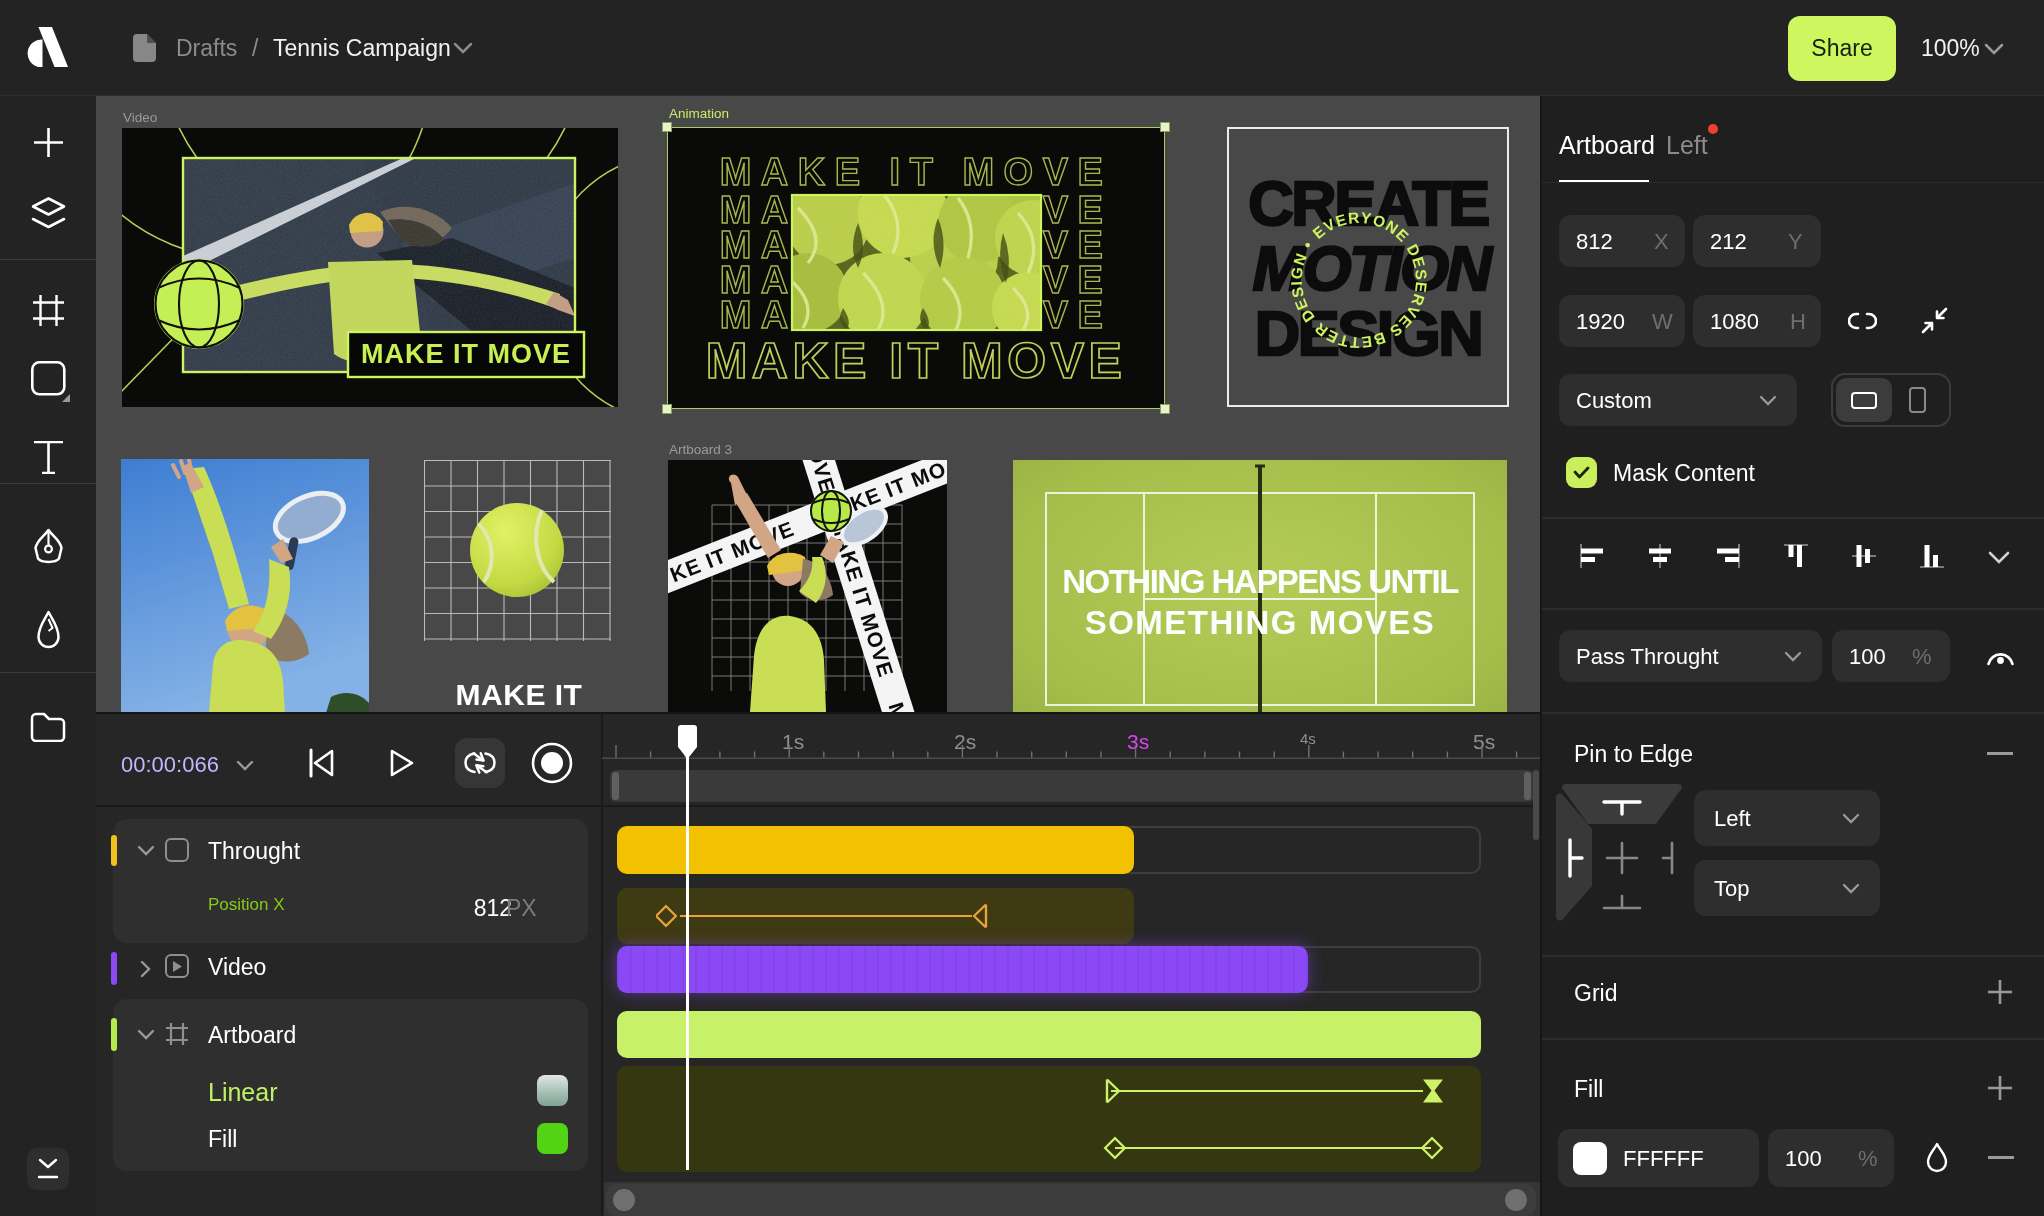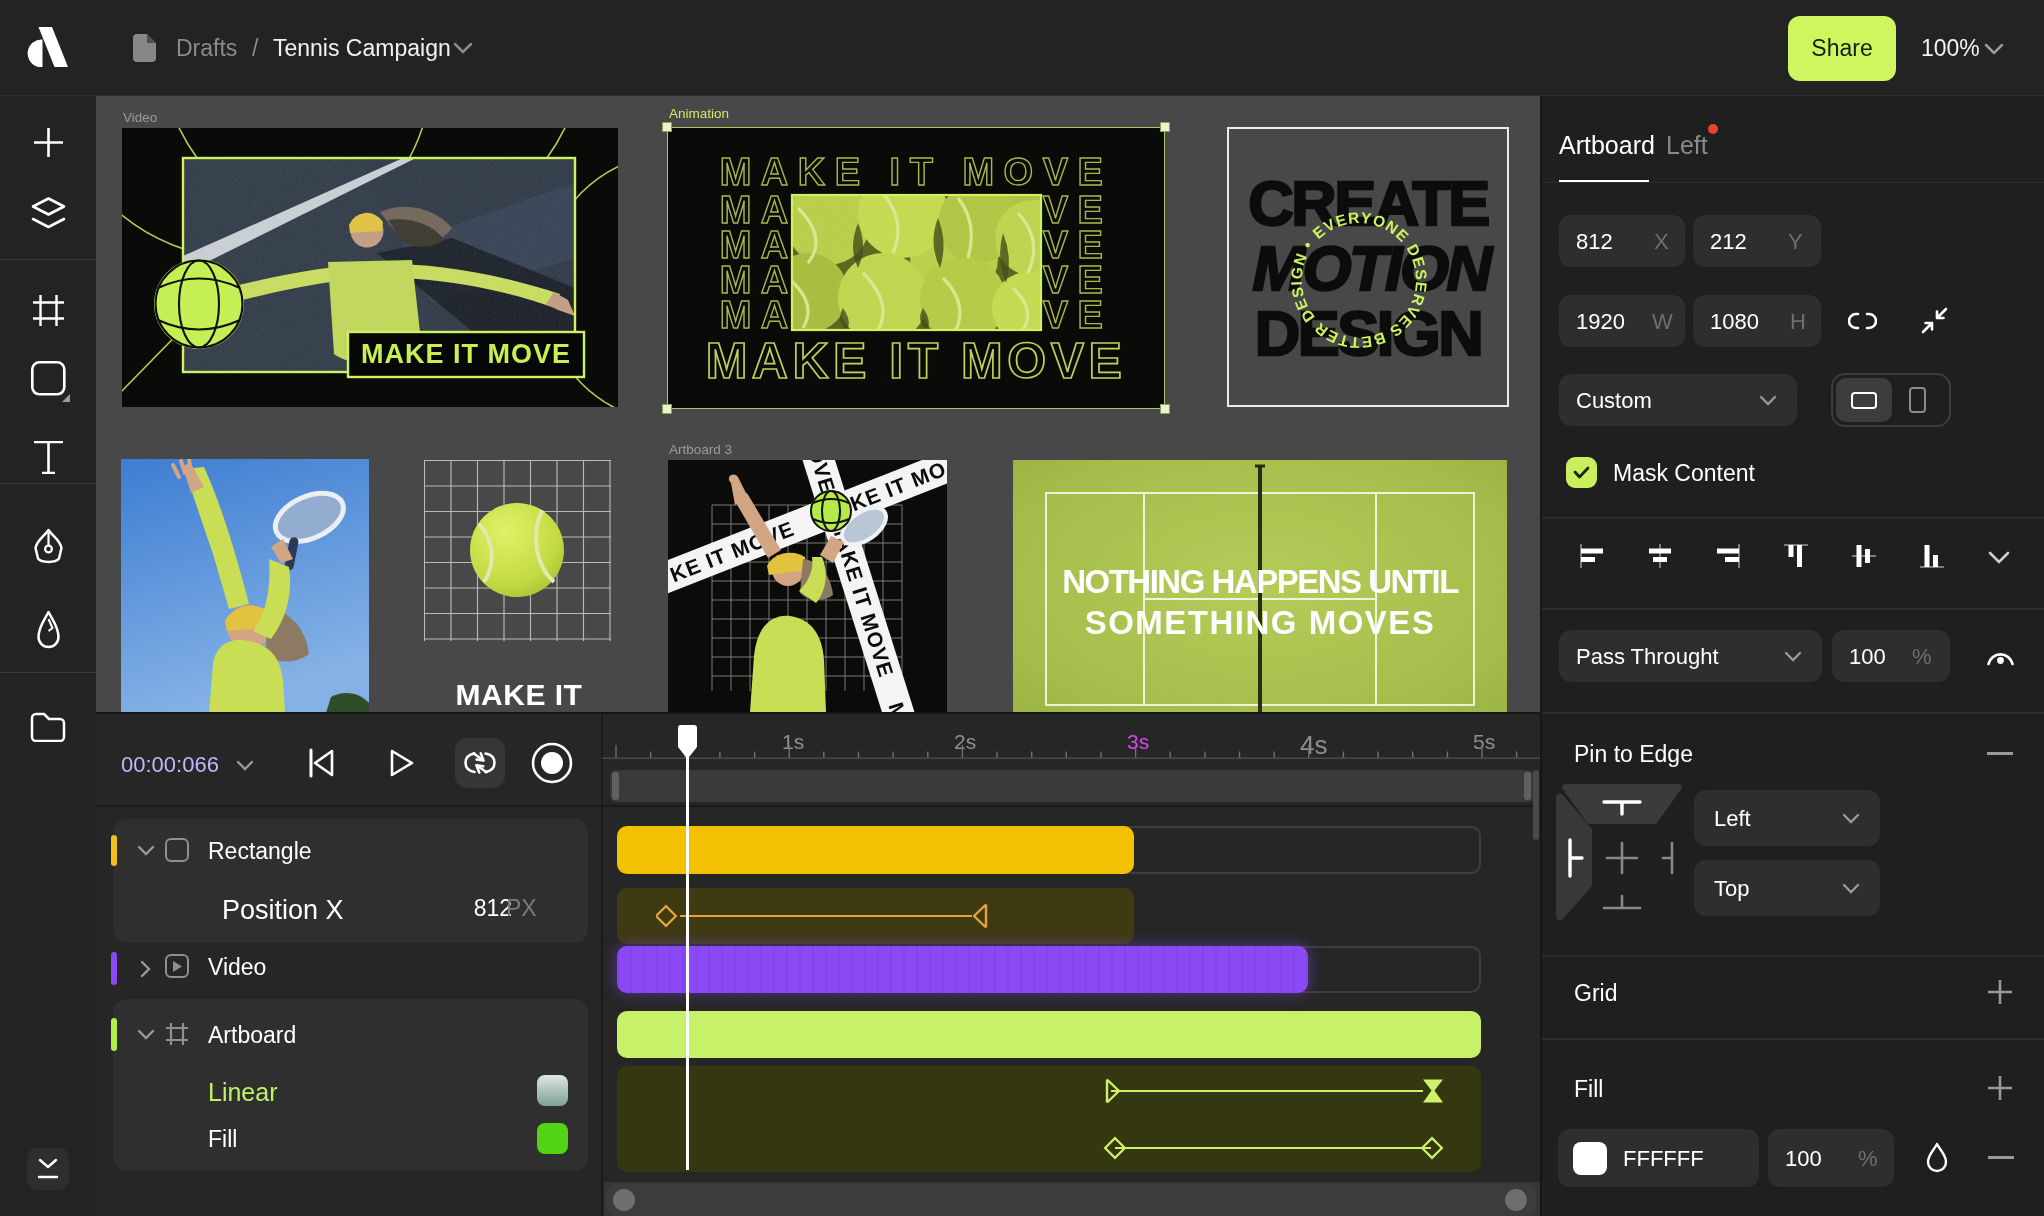--- a/index.html
+++ b/index.html
@@ -362,22 +362,22 @@
 
     <div class="abs" style="left:0;top:91px;width:1444px;height:2px;background:#1a1a1a;"></div>
     <div class="abs" style="left:505px;top:0;width:2px;height:504px;background:#1a1a1a;"></div>
 
     <div class="abs" style="left:17px;top:105px;width:475px;height:124px;background:#2f2f2f;border-radius:14px;"></div>
     <div class="abs" style="left:15px;top:121px;width:6px;height:31px;background:#f0c11c;border-radius:3px;"></div>
     <svg class="abs" style="left:41px;top:131px" width="18" height="11" viewBox="0 0 18 11">
         <path d="M2 2 L9 9 L16 2" stroke="#9a9a9a" stroke-width="2.4" fill="none" stroke-linecap="round"></path>
       </svg>
     <div class="abs" style="left:69px;top:124px;width:24px;height:24px;border:2px solid #8f8f8f;border-radius:6px;"></div>
-    <div class="abs" style="left:112px;top:124px;font-size:23px;color:#fff;">Rectangle</div>
-    <div class="abs" style="left:112px;top:181px;font-size:27px;color:#ffffff;margin-left:14px;">Position X</div>
+    <div class="abs" style="left:112px;top:124px;font-size:23px;color:#fff;">Throught</div>
+    <div class="abs" style="left:112px;top:181px;font-size:17px;color:#84cc16;">Position X</div>
     <div class="abs" style="left:330px;top:181px;width:86px;text-align:right;font-size:23px;color:#fff;">812</div>
     <div class="abs" style="left:410px;top:181px;font-size:23px;color:#7c7c7c;">PX</div>
 
     <div class="abs" style="left:15px;top:238px;width:6px;height:33px;background:#8b49f6;border-radius:3px;"></div>
     <svg class="abs" style="left:44px;top:246px" width="11" height="18" viewBox="0 0 11 18">
         <path d="M2 2 L9 9 L2 16" stroke="#9a9a9a" stroke-width="2.4" fill="none" stroke-linecap="round"></path>
       </svg>
     <div class="abs" style="left:69px;top:240px;width:24px;height:24px;border:2px solid #8f8f8f;border-radius:6px;"></div>
     <svg class="abs" style="left:76px;top:246px" width="11" height="13" viewBox="0 0 11 13">
         <path d="M1 1 L10 6.5 L1 12 Z" fill="#8f8f8f"></path>
@@ -394,21 +394,21 @@
       </svg>
     <div class="abs" style="left:112px;top:308px;font-size:23px;color:#fff;">Artboard</div>
     <div class="abs" style="left:112px;top:364px;font-size:25px;color:#bef264;">Linear</div>
     <div class="abs" style="left:441px;top:361px;width:31px;height:31px;border-radius:8px;background:linear-gradient(180deg,#dfe8e4 0%,#a8c0b6 55%,#7fa294 100%);"></div>
     <div class="abs" style="left:112px;top:412px;font-size:23px;color:#fff;">Fill</div>
     <div class="abs" style="left:441px;top:409px;width:31px;height:31px;border-radius:8px;background:#52d414;"></div>
 
     <div class="abs" style="left:686px;top:16px;font-size:21px;color:#8f8f8f;">1s</div>
     <div class="abs" style="left:858px;top:16px;font-size:21px;color:#8f8f8f;">2s</div>
     <div class="abs" style="left:1031px;top:16px;font-size:21px;color:#d946ef;">3s</div>
-    <div class="abs" style="left:1204px;top:16px;font-size:26px;color:#8f8f8f;">4s</div>
+    <div class="abs" style="left:1204px;top:16px;font-size:15px;color:#8f8f8f;">4s</div>
     <div class="abs" style="left:1377px;top:16px;font-size:21px;color:#8f8f8f;">5s</div>
     <svg class="abs" style="left:506px;top:0" width="938" height="46" viewBox="0 0 938 46">
       <g stroke="#707070" stroke-width="1.4">
           <path d="M14.0 31 V44"></path>
           <path d="M48.6 37.5 V44"></path>
           <path d="M83.3 37.5 V44"></path>
           <path d="M117.9 37.5 V44"></path>
           <path d="M152.6 37.5 V44"></path>
           <path d="M187.2 31 V44"></path>
           <path d="M221.8 37.5 V44"></path>

